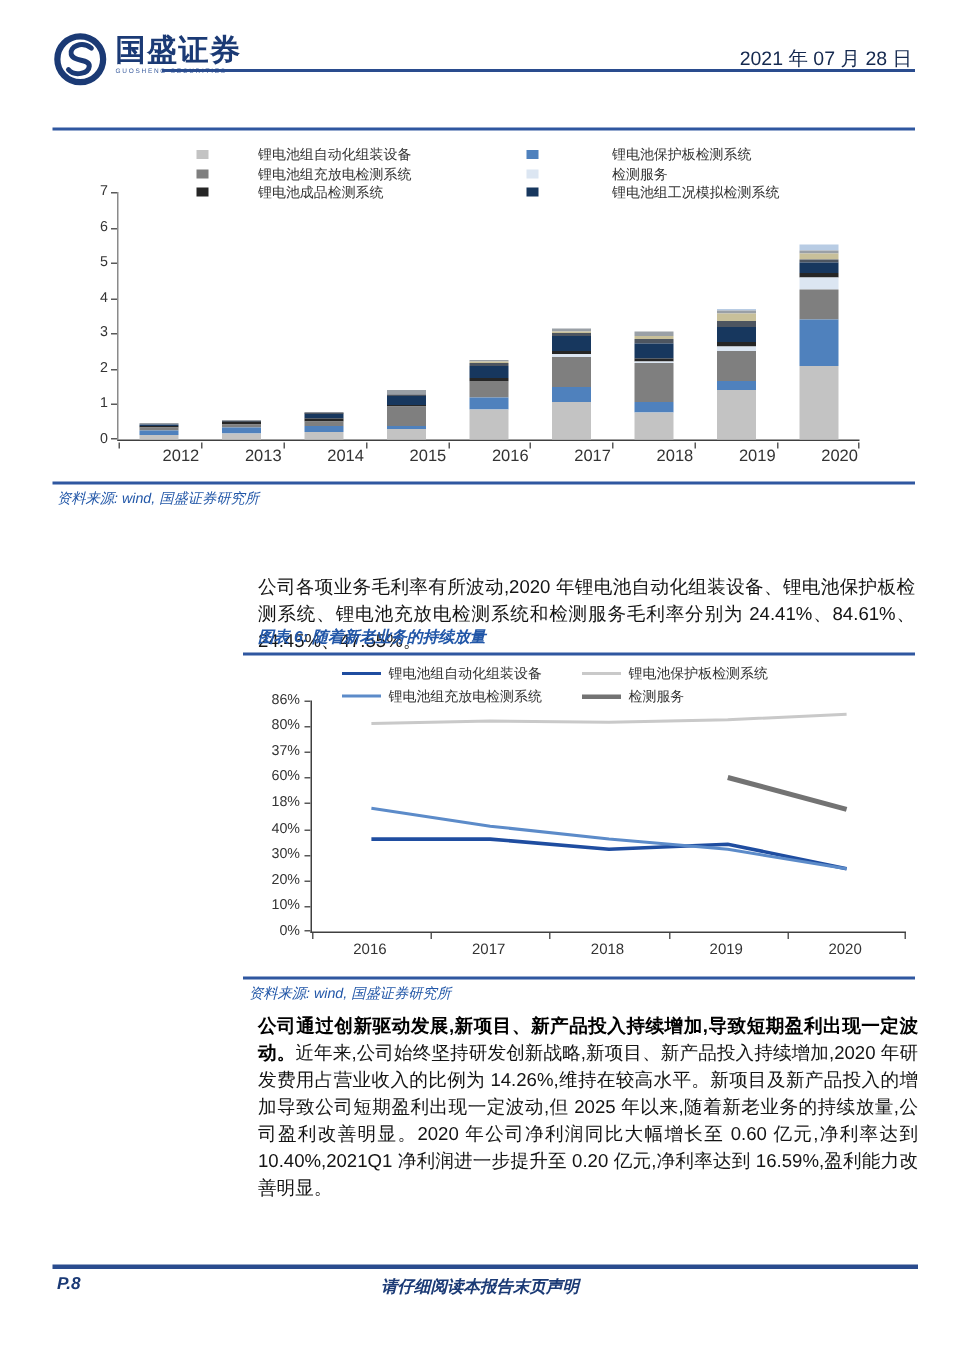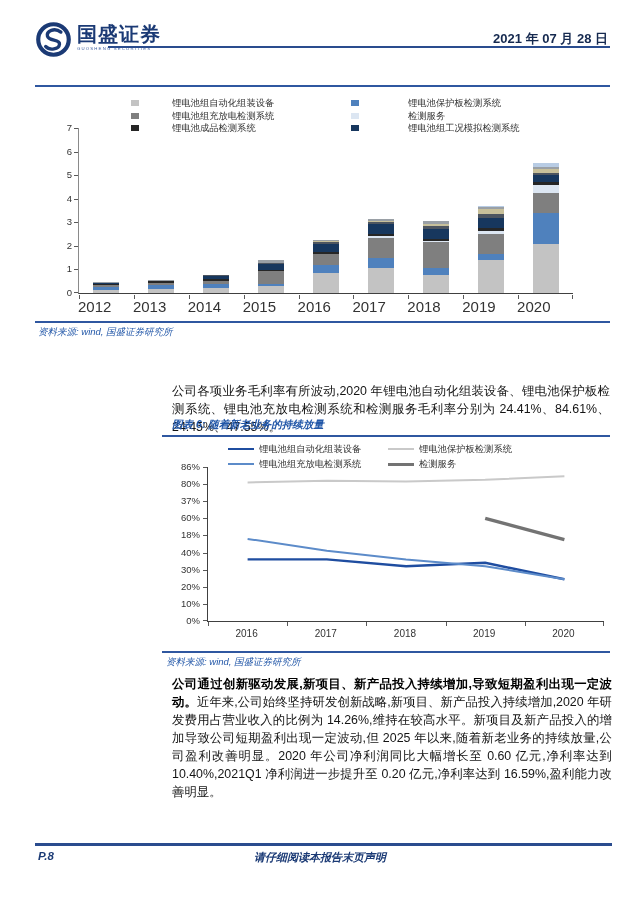--- a/index.html
+++ b/index.html
@@ -22,21 +22,21 @@
   .lg5-row{position:relative;height:12.6px;}
   .lg5-mk{position:absolute;width:8px;height:6px;top:3px;}
   .lg5-lb{position:absolute;font-size:9.3px;color:#333;white-space:nowrap;top:0;}
 
   
   #fig5-plot{border-left:1px solid #8a8a8a;border-bottom:1.5px solid #404040;}
   .bar-col{position:absolute;bottom:0;display:flex;flex-direction:column-reverse;}
   .bar-seg{width:100%;}
   .ytick5{position:absolute;font-size:9.5px;color:#333;right:0;width:100%;text-align:right;}
   .tickmark{position:absolute;background:#595959;}
-  .bx-label{position:absolute;font-size:15px;color:#333;text-align:left;top:0;}
+  .bx-label{position:absolute;font-size:11px;color:#333;text-align:right;top:0;}
 
   
   .para{font-size:12.4px;line-height:18px;text-align:justify;color:#141414;}
   .para b{color:#000;}
 
   
   .lg6-row{position:relative;height:15px;}
   .lg6-mk{position:absolute;width:26px;top:5px;}
   .lg6-lb{position:absolute;font-size:9.3px;color:#333;white-space:nowrap;top:0;}
   #fig6-plot{border-left:1px solid #404040;border-bottom:1px solid #404040;}
@@ -55,21 +55,21 @@
   <div class="abs" style="left:35px;top:21px;width:37px;height:37px;">
     <svg width="37" height="37" viewBox="0 0 40 40">
       <circle cx="20" cy="20" r="16.5" fill="none" stroke="#1b3a75" stroke-width="4.5"></circle>
       <path d="M28 12 C21 6.5 12 11 13.5 16.5 C15 22 27 19.5 26.5 25 C26 30.5 16 32.5 11.5 27.5" fill="none" stroke="#1b3a75" stroke-width="3.6" stroke-linecap="round"></path>
     </svg>
   </div>
   <div class="abs" style="left:77px;top:24px;">
     <div class="brand-cn">国盛证券</div>
     <div class="brand-en">GUOSHENG SECURITIES</div>
   </div>
-  <div class="abs hdr-date" style="right:32px;top:30px;font-weight:bold;">2021 年 07 月 28 日</div>
+  <div class="abs hdr-date" style="right:32px;top:30px;">2021 年 07 月 28 日</div>
   <div class="abs rule-navy" style="left:108px;top:46px;width:502px;height:2px;"></div>
 
   <div class="abs rule-thin" style="left:35px;top:85px;width:575px;height:1.5px;"></div>
 
   <div class="abs" id="fig5-legend" style="left:131px;top:97px;width:470px;">
       <div class="lg5-row">
         <span class="lg5-mk" style="left: 0px; background: rgb(195, 195, 195);"></span>
         <span class="lg5-lb" style="left: 41px;">锂电池组自动化组装设备</span>
         <span class="lg5-mk" style="left: 220px; background: rgb(79, 129, 189);"></span>
         <span class="lg5-lb" style="left: 277px;">锂电池保护板检测系统</span>

